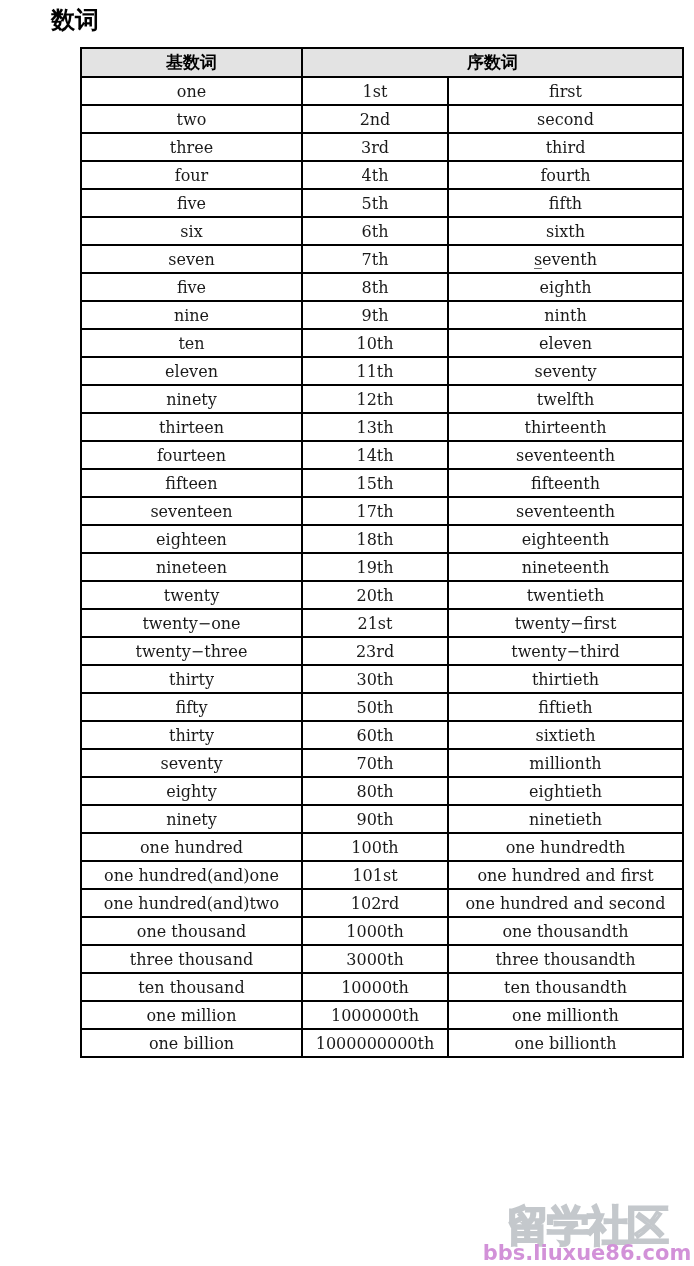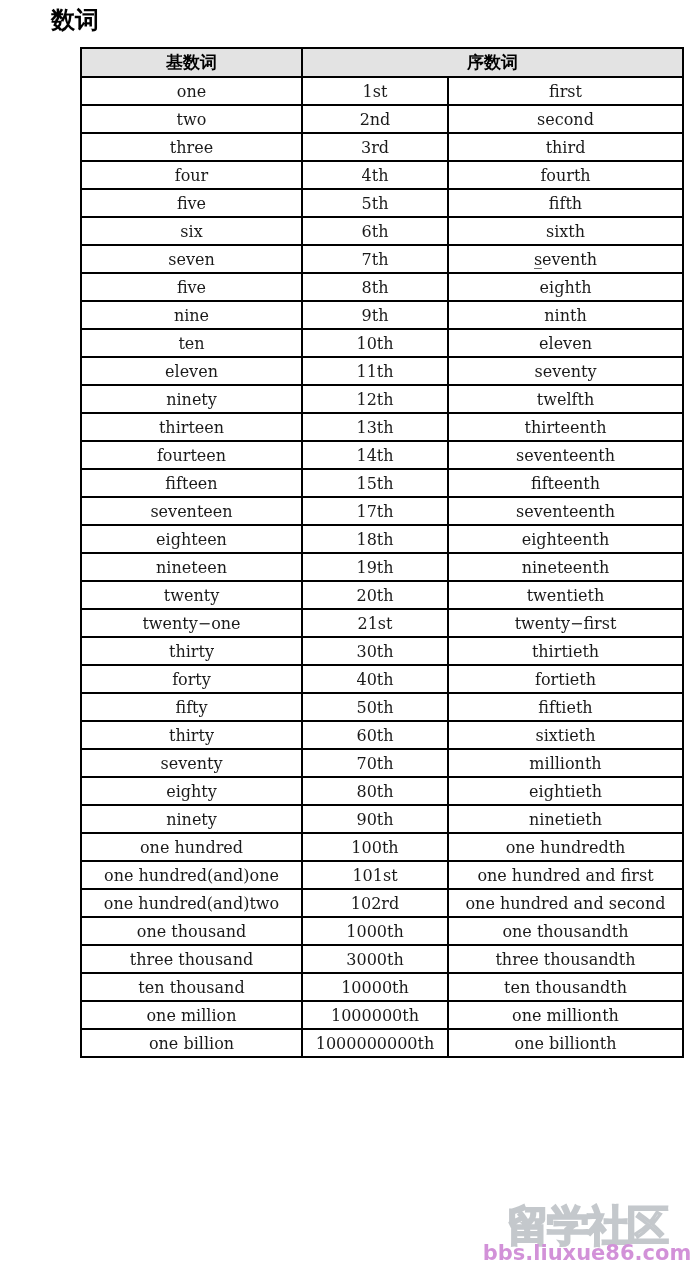--- a/index.html
+++ b/index.html
@@ -207,28 +207,28 @@
           <td>twenty</td>
           <td>20th</td>
           <td>twentieth</td>
         </tr>
         <tr>
           <td>twenty−one</td>
           <td>21st</td>
           <td>twenty−first</td>
         </tr>
         <tr>
+          <td>twenty−three</td>
+          <td>23rd</td>
+          <td>twenty−third</td>
+        </tr>
+        <tr>
           <td>thirty</td>
           <td>30th</td>
           <td>thirtieth</td>
-        </tr>
-        <tr>
-          <td>forty</td>
-          <td>40th</td>
-          <td>fortieth</td>
         </tr>
         <tr>
           <td>fifty</td>
           <td>50th</td>
           <td>fiftieth</td>
         </tr>
         <tr>
           <td>thirty</td>
           <td>60th</td>
           <td>sixtieth</td>

